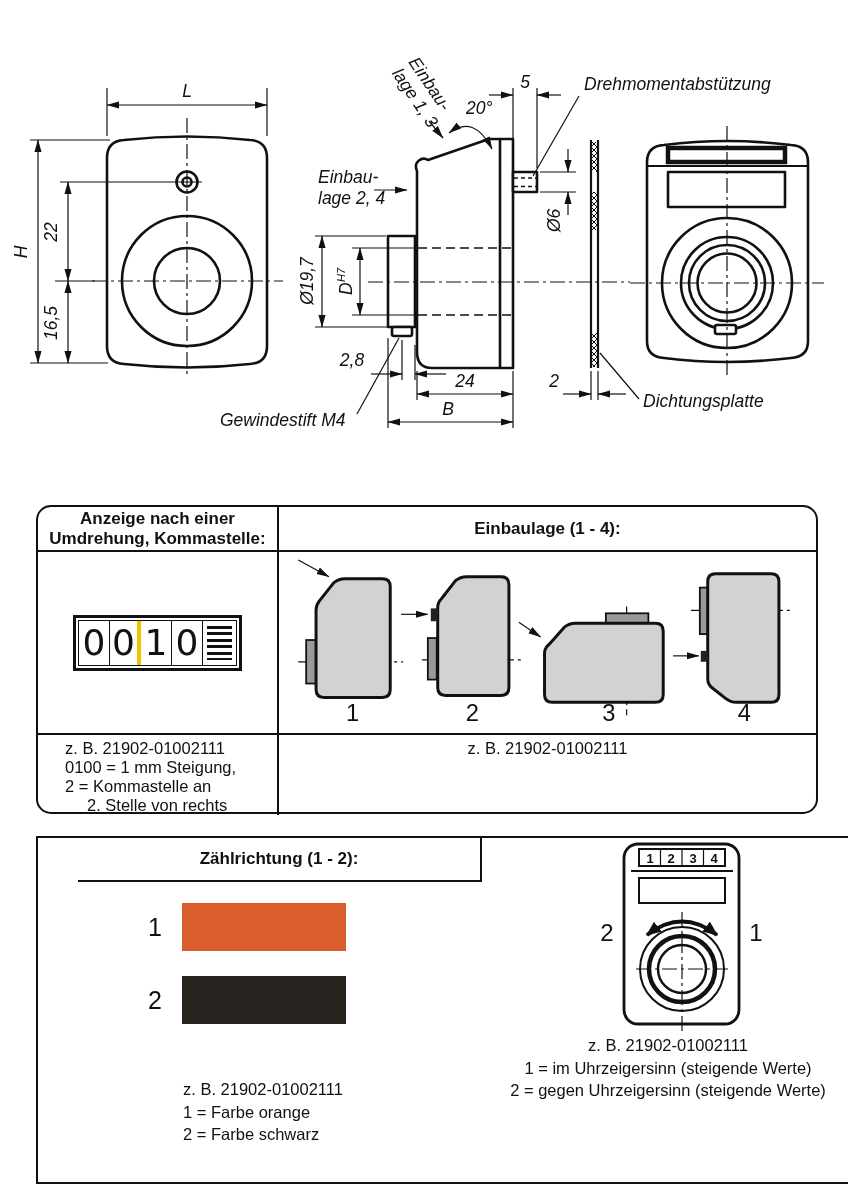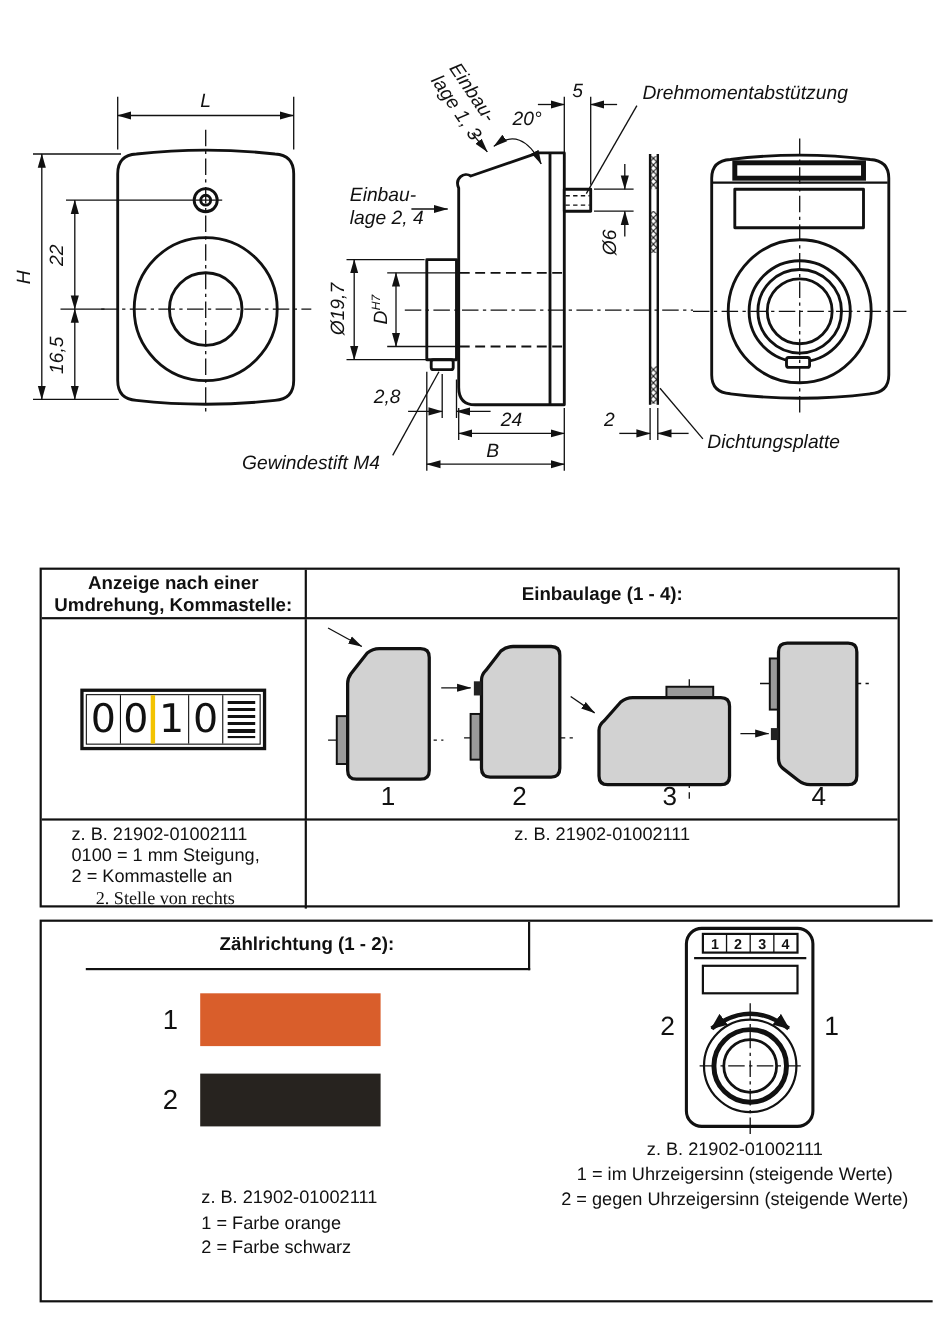--- a/index.html
+++ b/index.html
@@ -14,34 +14,34 @@
   .hid{stroke:#111;stroke-width:1.6;fill:none;stroke-dasharray:9 5;}
   .dimt{font:italic 17.5px "Liberation Sans",sans-serif;fill:#111;}
   .dims{font:italic 11px "Liberation Sans",sans-serif;fill:#111;}
   .posnum{font:24px "Liberation Sans",sans-serif;fill:#111;}
   .pos{fill:#d2d2d2;stroke:#111;stroke-width:3;stroke-linejoin:round;}
   .tab{fill:#9a9a9a;stroke:#111;stroke-width:1.8;}
   .nub{fill:#222;}
   .digt{font:bold 13px "Liberation Sans",sans-serif;fill:#111;}
   
   .tbl{position:absolute;background:#fff;border:2.5px solid #111;display:grid;}
-  .t1{left:36px;top:516px;width:778px;height:305px;
-      grid-template-columns:241px 1fr;grid-template-rows:45px 183px 1fr;}
+  .t1{left:36px;top:505px;width:778px;height:305px;
+      grid-template-columns:241px 1fr;grid-template-rows:45px 183px 1fr;border-radius:15px;}
   .t2{left:36px;top:836px;width:778px;height:344px;
       grid-template-columns:404px 1fr;grid-template-rows:44px 1fr;padding-left:40px;}
   .cell{position:relative;box-sizing:border-box;}
   .br{border-right:2px solid #111;}
   .bb{border-bottom:2px solid #111;}
   .hdr{display:flex;flex-direction:column;align-items:center;justify-content:center;
        font-weight:bold;font-size:17px;line-height:20px;text-align:center;}
   .imgcell{display:flex;align-items:center;justify-content:center;}
   .txt{font-size:16.5px;line-height:19px;}
   .txt2{font-size:16.5px;line-height:22.5px;}
   .b{font-weight:normal;}
-  .indent{padding-left:22px;font-family:Liberation Serif, serif;}
+  .indent{padding-left:22px;}
   .ctr{text-align:center;}
   
   .counter{border:3px solid #111;padding:2px;background:#fff;width:159px;}
   .cinner{border:1.5px solid #111;display:flex;height:44px;align-items:stretch;}
   .digit{width:31px;box-sizing:border-box;border-right:1.5px solid #111;
          display:flex;align-items:center;justify-content:center;
          font-size:36px;font-family:"DejaVu Sans",sans-serif;}
   .digit.yel{border-right:4px solid #f3c300;}
   .knurl{flex:1;margin:5px 4px;
          background:repeating-linear-gradient(to bottom,#111 0px,#111 3px,#fff 3px,#fff 6.5px);}

